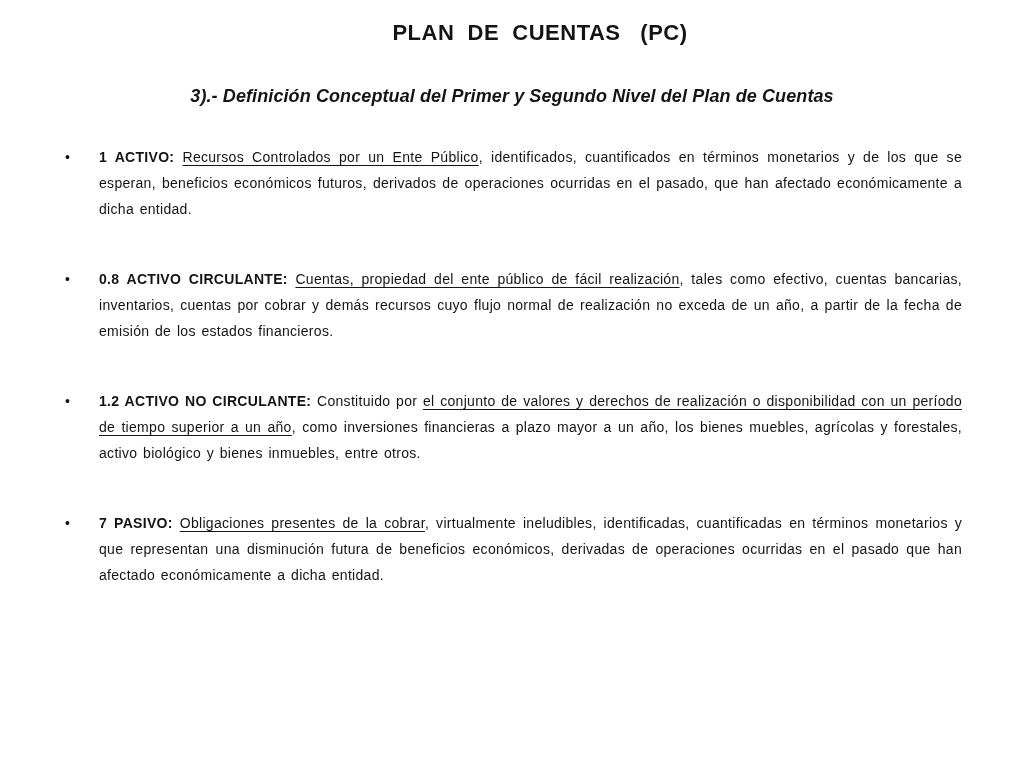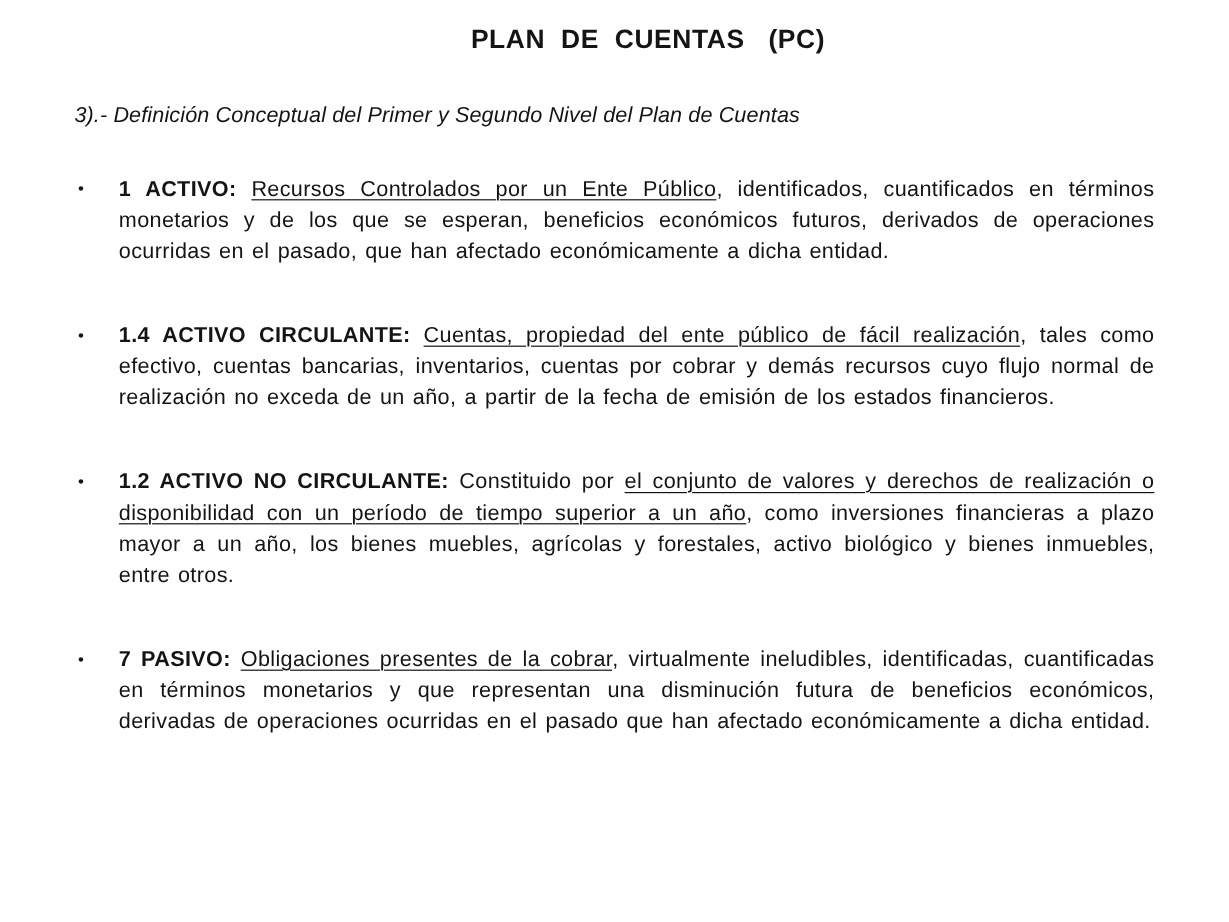--- a/index.html
+++ b/index.html
@@ -22,24 +22,25 @@
     text-align: center;
     font-size: 22px;
     font-weight: bold;
     line-height: 30px;
     letter-spacing: 0.5px;
     white-space: pre;
   }
   .slide-subtitle {
     margin: 0 0 36px 0;
     font-size: 18px;
-    font-weight: normal;
+    font-weight: bold;
     font-style: italic;
     line-height: 24px;
     letter-spacing: 0.1px;
+    text-align: center;
   }
   ul.bullet-list {
     margin: 0;
     padding: 0;
     list-style: none;
   }
   li.bullet-item {
     display: flex;
     margin: 0 0 44px 0;
   }
@@ -47,21 +48,21 @@
   .marker {
     flex: 0 0 37px;
     width: 37px;
     font-size: 14px;
     line-height: 26px;
     padding-left: 3px;
     box-sizing: border-box;
   }
   .content {
     flex: 1 1 auto;
-    font-size: 18px;
+    font-size: 14px;
     line-height: 26px;
     letter-spacing: 0.3px;
     word-spacing: 1.5px;
     text-align: justify;
   }
   .content .term { font-weight: bold; }
   .content .u {
     text-decoration: underline;
     text-underline-offset: 3px;
     text-decoration-thickness: 1px;
@@ -75,21 +76,21 @@
 
   <h2 class="slide-subtitle">3).- Definición Conceptual del Primer y Segundo Nivel del Plan de Cuentas</h2>
 
   <ul class="bullet-list">
       <li class="bullet-item">
         <span class="marker">•</span>
         <div class="content"><span class="term">1 ACTIVO:</span> <span class="u">Recursos Controlados por un Ente Público</span><span>, identificados, cuantificados en términos monetarios y de los que se esperan, beneficios económicos futuros, derivados de operaciones ocurridas en el pasado, que han afectado económicamente a dicha entidad.</span></div>
       </li>
       <li class="bullet-item">
         <span class="marker">•</span>
-        <div class="content"><span class="term">1.4 ACTIVO CIRCULANTE:</span> <span class="u">Cuentas, propiedad del ente público de fácil realización</span><span>, tales como efectivo, cuentas bancarias, inventarios, cuentas por cobrar y demás recursos cuyo flujo normal de realización no exceda de un año, a partir de la fecha de emisión de los estados financieros.</span></div>
+        <div class="content"><span class="term">0.8 ACTIVO CIRCULANTE:</span> <span class="u">Cuentas, propiedad del ente público de fácil realización</span><span>, tales como efectivo, cuentas bancarias, inventarios, cuentas por cobrar y demás recursos cuyo flujo normal de realización no exceda de un año, a partir de la fecha de emisión de los estados financieros.</span></div>
       </li>
       <li class="bullet-item">
         <span class="marker">•</span>
         <div class="content"><span class="term">1.2 ACTIVO NO CIRCULANTE:</span> <span>Constituido por </span><span class="u">el conjunto de valores y derechos de realización o disponibilidad con un período de tiempo superior a un año</span><span>, como inversiones financieras a plazo mayor a un año, los bienes muebles, agrícolas y forestales, activo biológico y bienes inmuebles, entre otros.</span></div>
       </li>
       <li class="bullet-item">
         <span class="marker">•</span>
         <div class="content"><span class="term">7 PASIVO:</span> <span class="u">Obligaciones presentes de la cobrar</span><span>, virtualmente ineludibles, identificadas, cuantificadas en términos monetarios y que representan una disminución futura de beneficios económicos, derivadas de operaciones ocurridas en el pasado que han afectado económicamente a dicha entidad.</span></div>
       </li>
     </ul>

